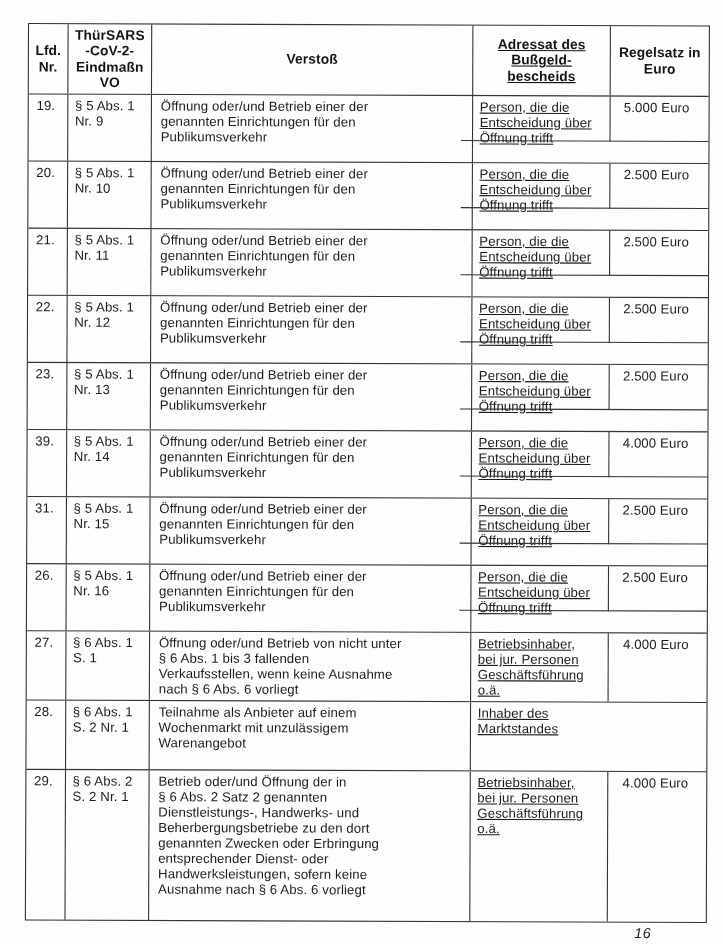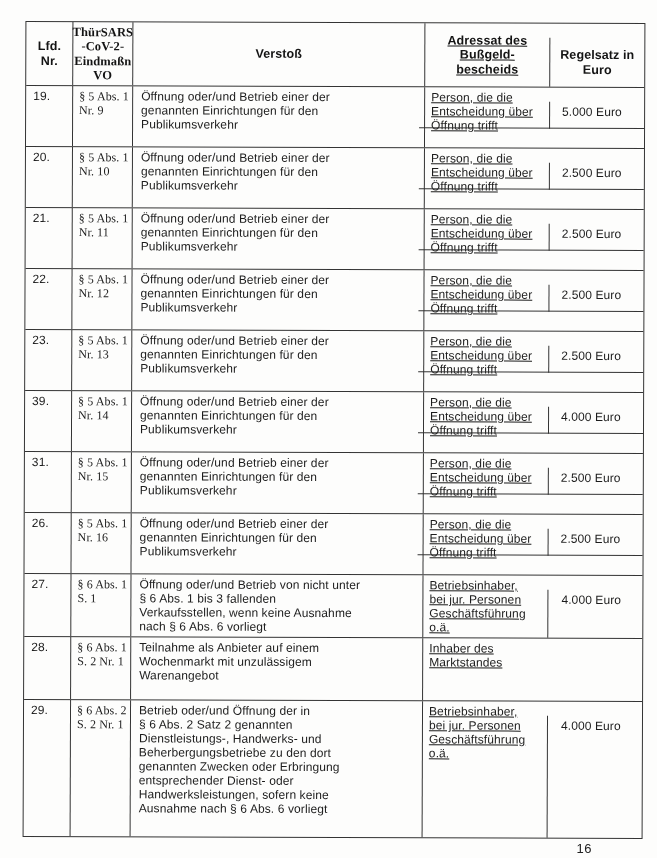--- a/index.html
+++ b/index.html
@@ -44,25 +44,25 @@
     box-sizing: border-box;
     padding: 3px 3px 3px 6px;
     font-size: 12px;
     line-height: 14px;
     white-space: pre-line;
     letter-spacing: 0.1px;
   }
   .c + .c {
     border-left: 1px solid #343434;
   }
-  .c1 { width: 46px;  padding-left: 7px; }
-  .c2 { width: 60px;  padding-right: 0; font-family: Liberation Serif, serif; }
+  .c1 { width: 35px;  padding-left: 7px; }
+  .c2 { width: 76px;  padding-right: 0; }
   .c3 { width: 292px; padding-left: 8px; }
   .c4 { width: 125px; text-decoration: underline; }
-  .c5 { flex: 1; padding-left: 13px; margin-top: 14px; }
+  .c5 { flex: 1; padding-left: 13px; }
 
   .header-row .c {
     display: flex;
     align-items: center;
     justify-content: center;
     text-align: center;
     font-weight: 700;
     font-size: 12.5px;
     line-height: 14.5px;
     color: #141414;
@@ -95,20 +95,21 @@
     background: #343434;
   }
 
   .page-number {
     position: absolute;
     top: 841px;
     right: 65px;
     font-size: 13px;
     letter-spacing: 0.5px;
     color: #222;
+    font-style: italic;
   }
 </style>
 </head>
 <body>
 
 <div class="page">
 
   <div class="doc-table">
 
     <div class="row header-row">

